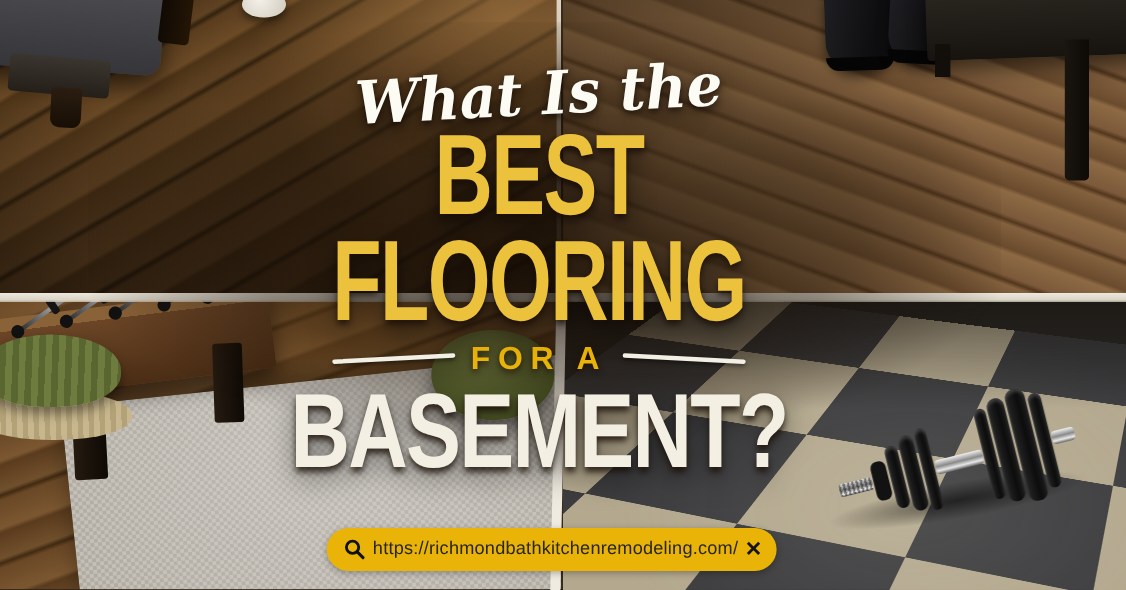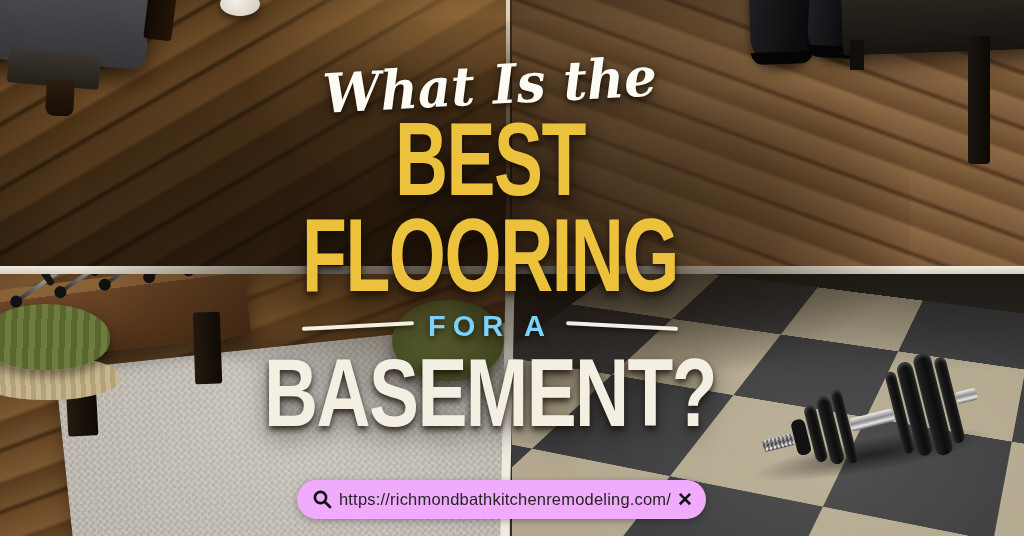--- a/index.html
+++ b/index.html
@@ -134,30 +134,30 @@
     background:radial-gradient(ellipse at center, rgba(26,16,7,.78) 0%, rgba(26,16,7,.42) 48%, rgba(26,16,7,0) 74%);}
   .title{position:absolute;left:148px;top:58px;width:684px;text-align:center;z-index:7;}
   .t-script{display:inline-block;font-family:"DejaVu Serif",serif;font-style:italic;font-weight:bold;
     font-size:54px;line-height:1;color:#fcfbf4;transform:rotate(-3deg) scale(.95,1);
     text-shadow:0 3px 6px rgba(25,14,6,.8), 0 8px 24px rgba(0,0,0,.55);}
   .t-big{display:block;font-weight:bold;line-height:.92;letter-spacing:-2px;
     text-shadow:0 4px 7px rgba(25,14,6,.8), 0 10px 28px rgba(0,0,0,.5);}
   .t-yellow{font-size:102px;color:var(--accent-yellow,#ecc23d);transform:scale(.72,1.02);margin-top:2px;}
   .t-cream{font-size:96px;color:var(--cream,#f3efe3);transform:scale(.78,1);margin-top:6px;}
   .t-for-row{display:flex;align-items:center;justify-content:center;gap:14px;margin-top:8px;}
-  .t-for{font-size:29px;font-weight:bold;letter-spacing:7px;color:#7dd3fc;
+  .t-for{font-size:29px;font-weight:bold;letter-spacing:7px;color:#eab308;
     text-shadow:0 3px 6px rgba(25,14,6,.8);}
   .t-line{width:112px;height:4px;border-radius:2px;background:#f2efe5;
     box-shadow:0 2px 4px rgba(0,0,0,.5);}
   .t-line.left{transform:rotate(-3deg);}
   .t-line.right{transform:rotate(3deg);}
 
   
   .url-bar{position:absolute;left:297px;top:480px;width:409px;height:39px;z-index:9;
-    background:#f0abfc;border-radius:20px;display:flex;align-items:center;
+    background:#eab308;border-radius:20px;display:flex;align-items:center;
     padding:0 13px 0 15px;box-sizing:border-box;
     box-shadow:0 2px 7px rgba(0,0,0,.30);}
   .url-text{flex:1;text-align:center;font-size:16.5px;color:#262626;letter-spacing:.2px;
     white-space:nowrap;overflow:hidden;}
   .close-x{font-size:19px;font-weight:bold;color:#141414;line-height:1;cursor:pointer;}
   .mag{flex:0 0 auto;cursor:pointer;display:block;}
 </style>
 </head>
 <body>
 

